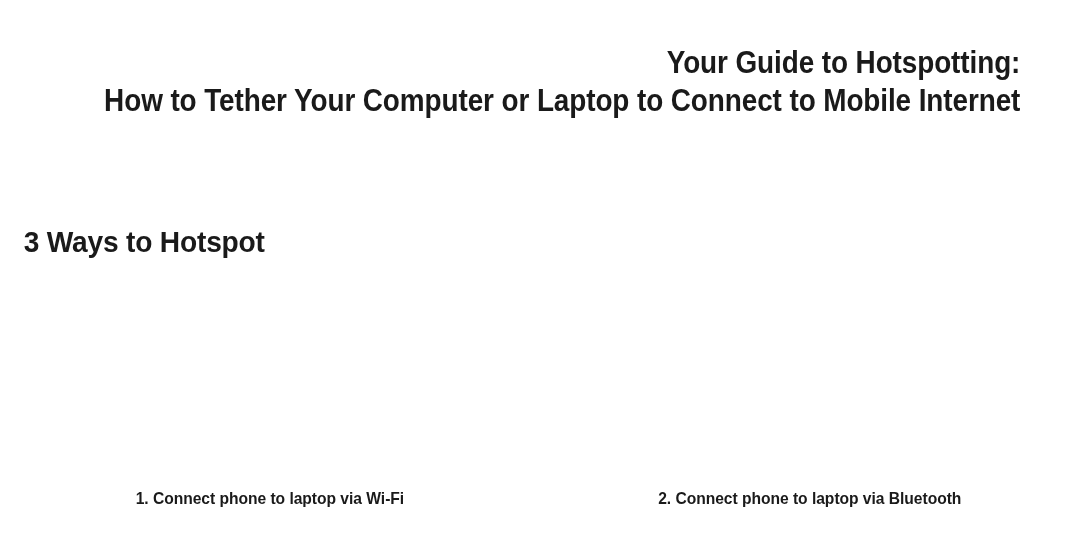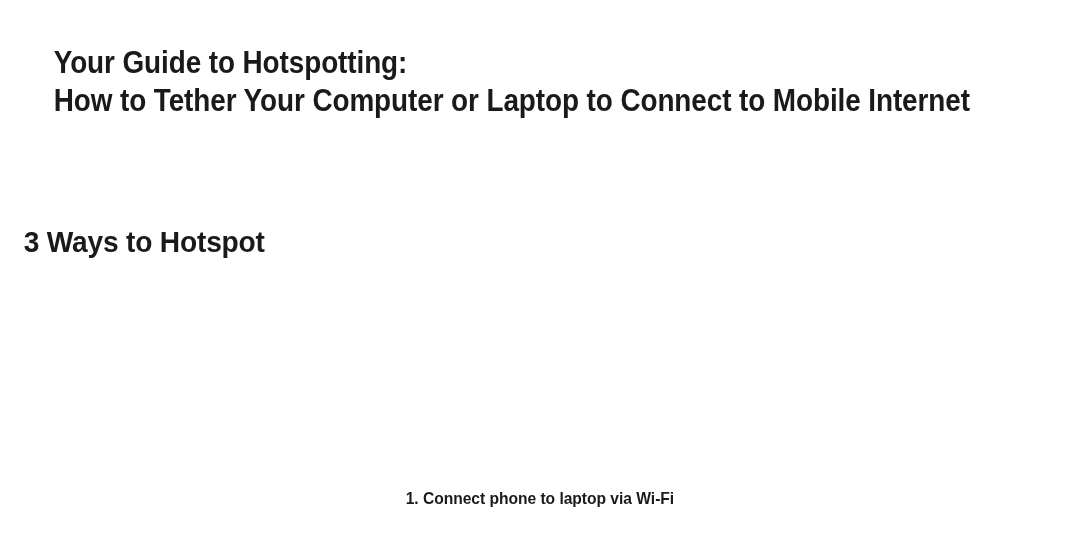--- a/index.html
+++ b/index.html
@@ -24,21 +24,21 @@
     background: #ffffff;
     box-sizing: border-box;
   }
 
   
   .title-block {
     position: absolute;
     left: 0;
     top: 44px;
     width: 1074px;
-    text-align: left;
+    text-align: right;
   }
   .title-line {
     display: block;
     font-family: "Liberation Sans Narrow", "Liberation Sans", "DejaVu Sans", sans-serif;
     font-weight: bold;
     color: #1a1a1a;
     letter-spacing: -0.1px;
     white-space: nowrap;
   }
   .title-line-1 {
@@ -129,15 +129,18 @@
   <div class="illustration-row">
     <div class="illustration-slot"></div>
     <div class="illustration-slot"></div>
     <div class="illustration-slot"></div>
   </div>
 
   <div class="caption-row">
     <div class="caption-cell">
       <span class="caption-text">1. Connect phone to laptop via Wi-Fi</span>
     </div>
+    <div class="caption-cell">
+      <span class="caption-text">2. Connect phone to laptop via Bluetooth</span>
+    </div>
   </div>
 
 </div>
 
 </body></html>

